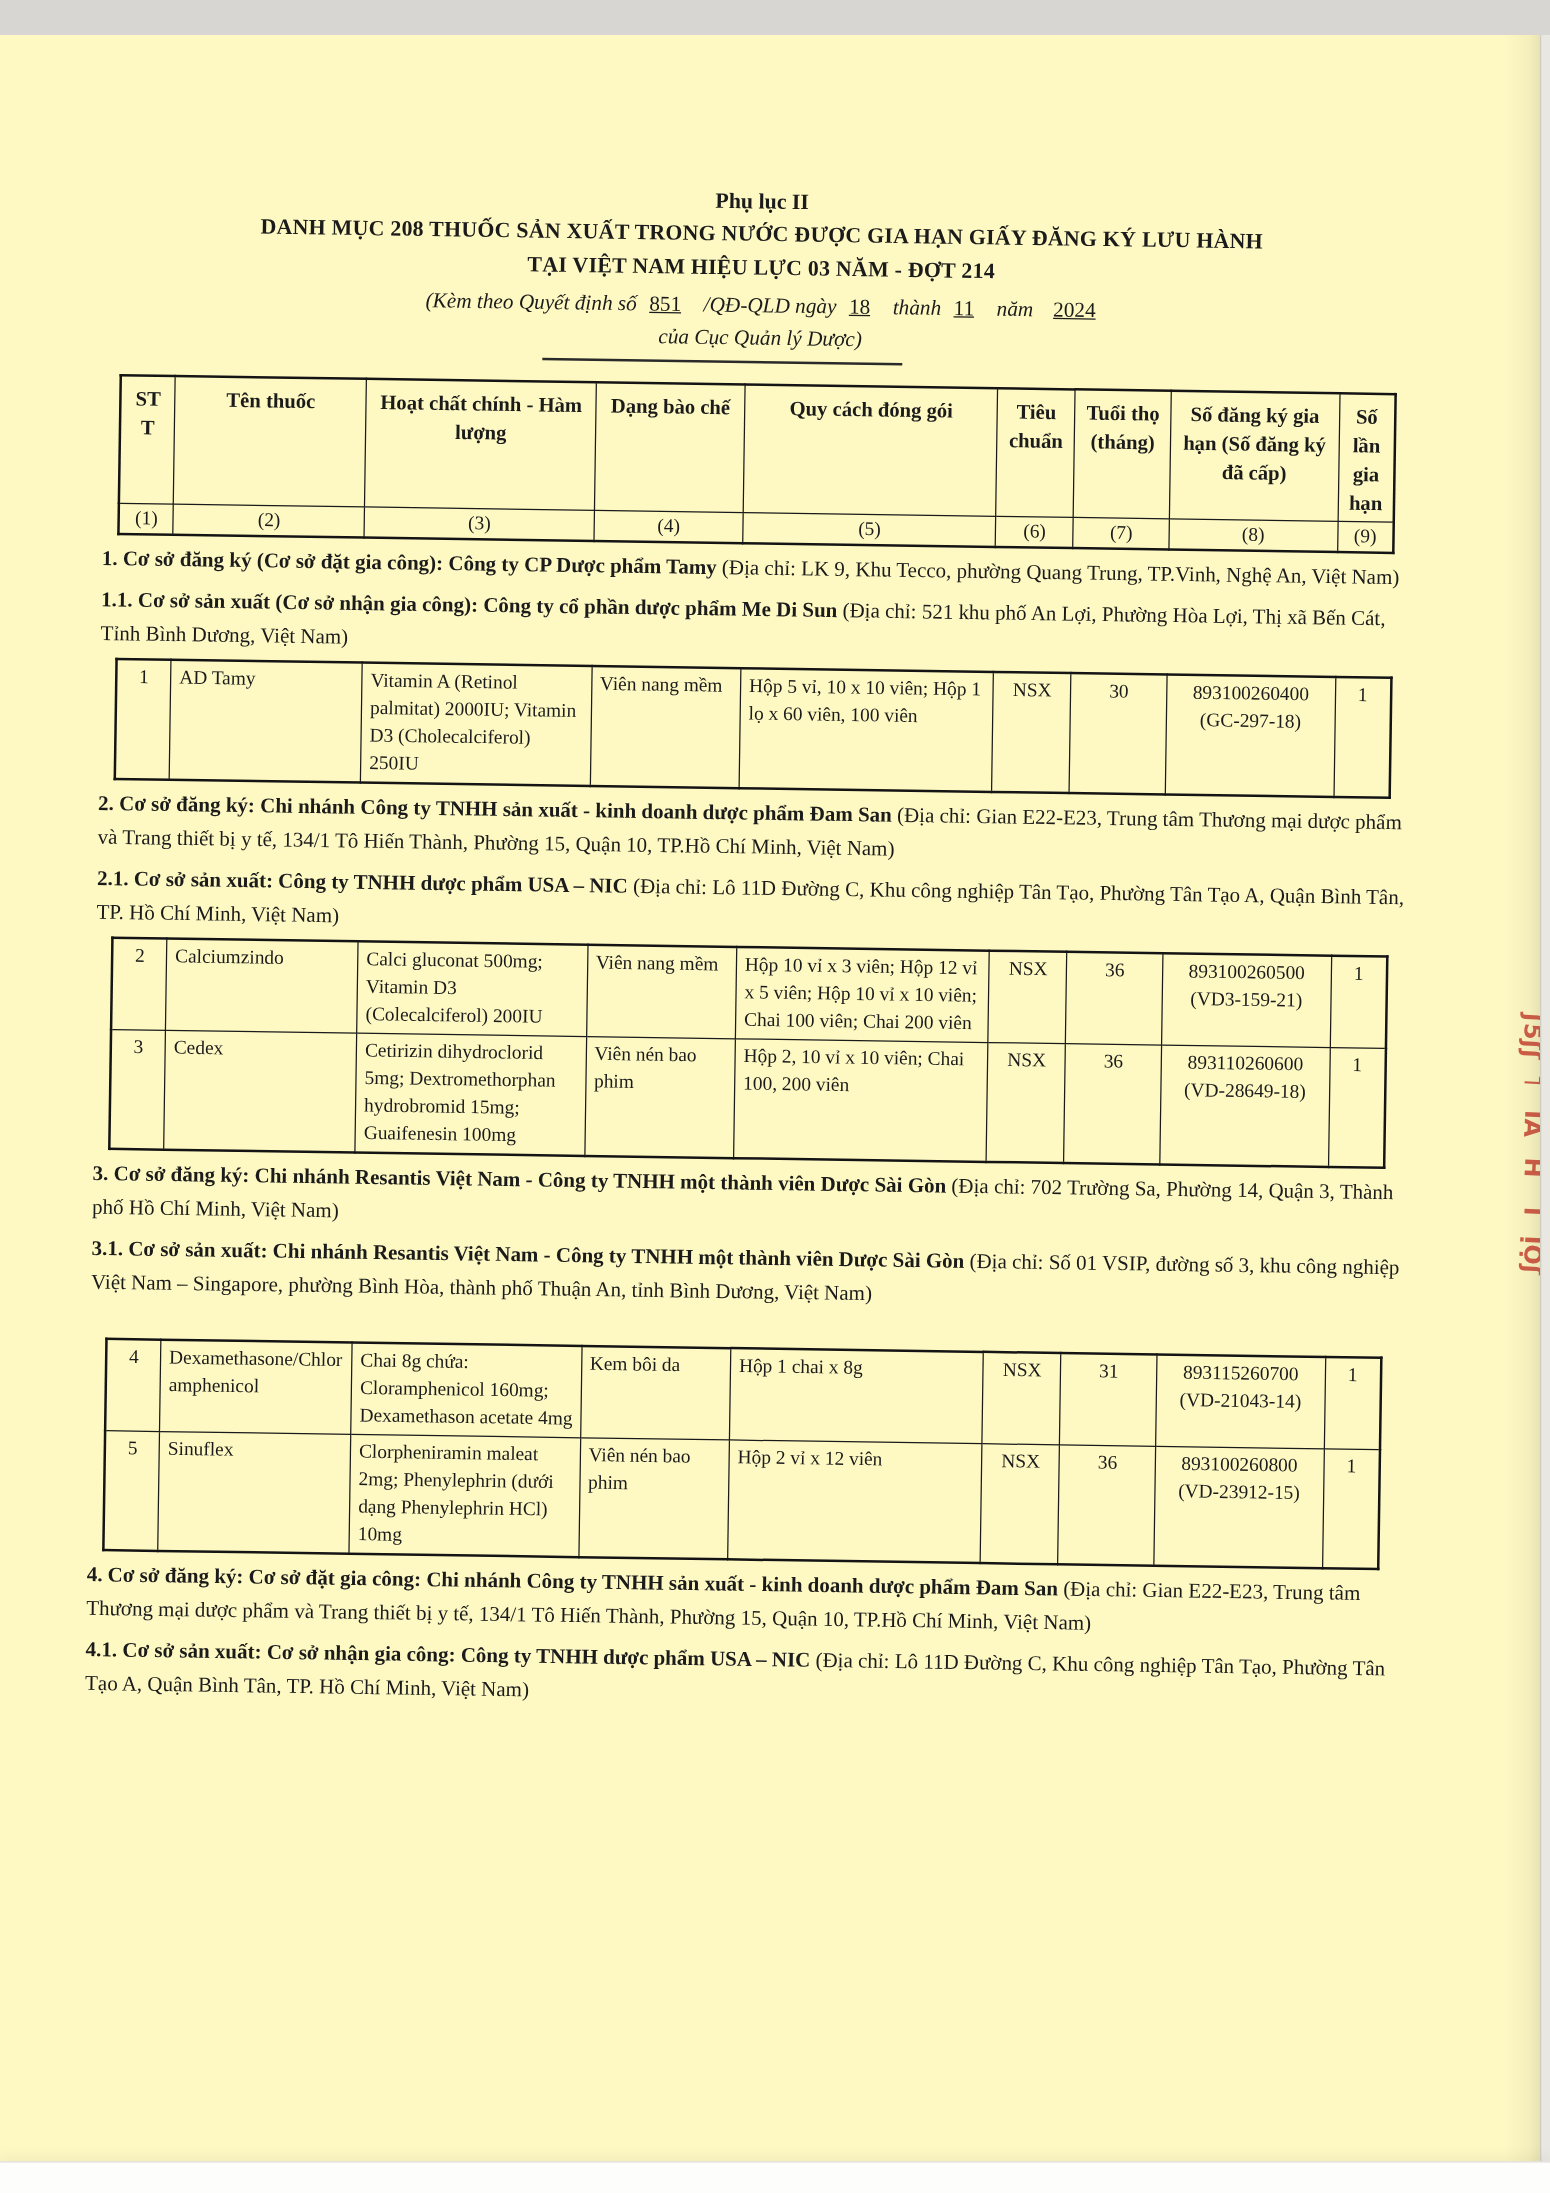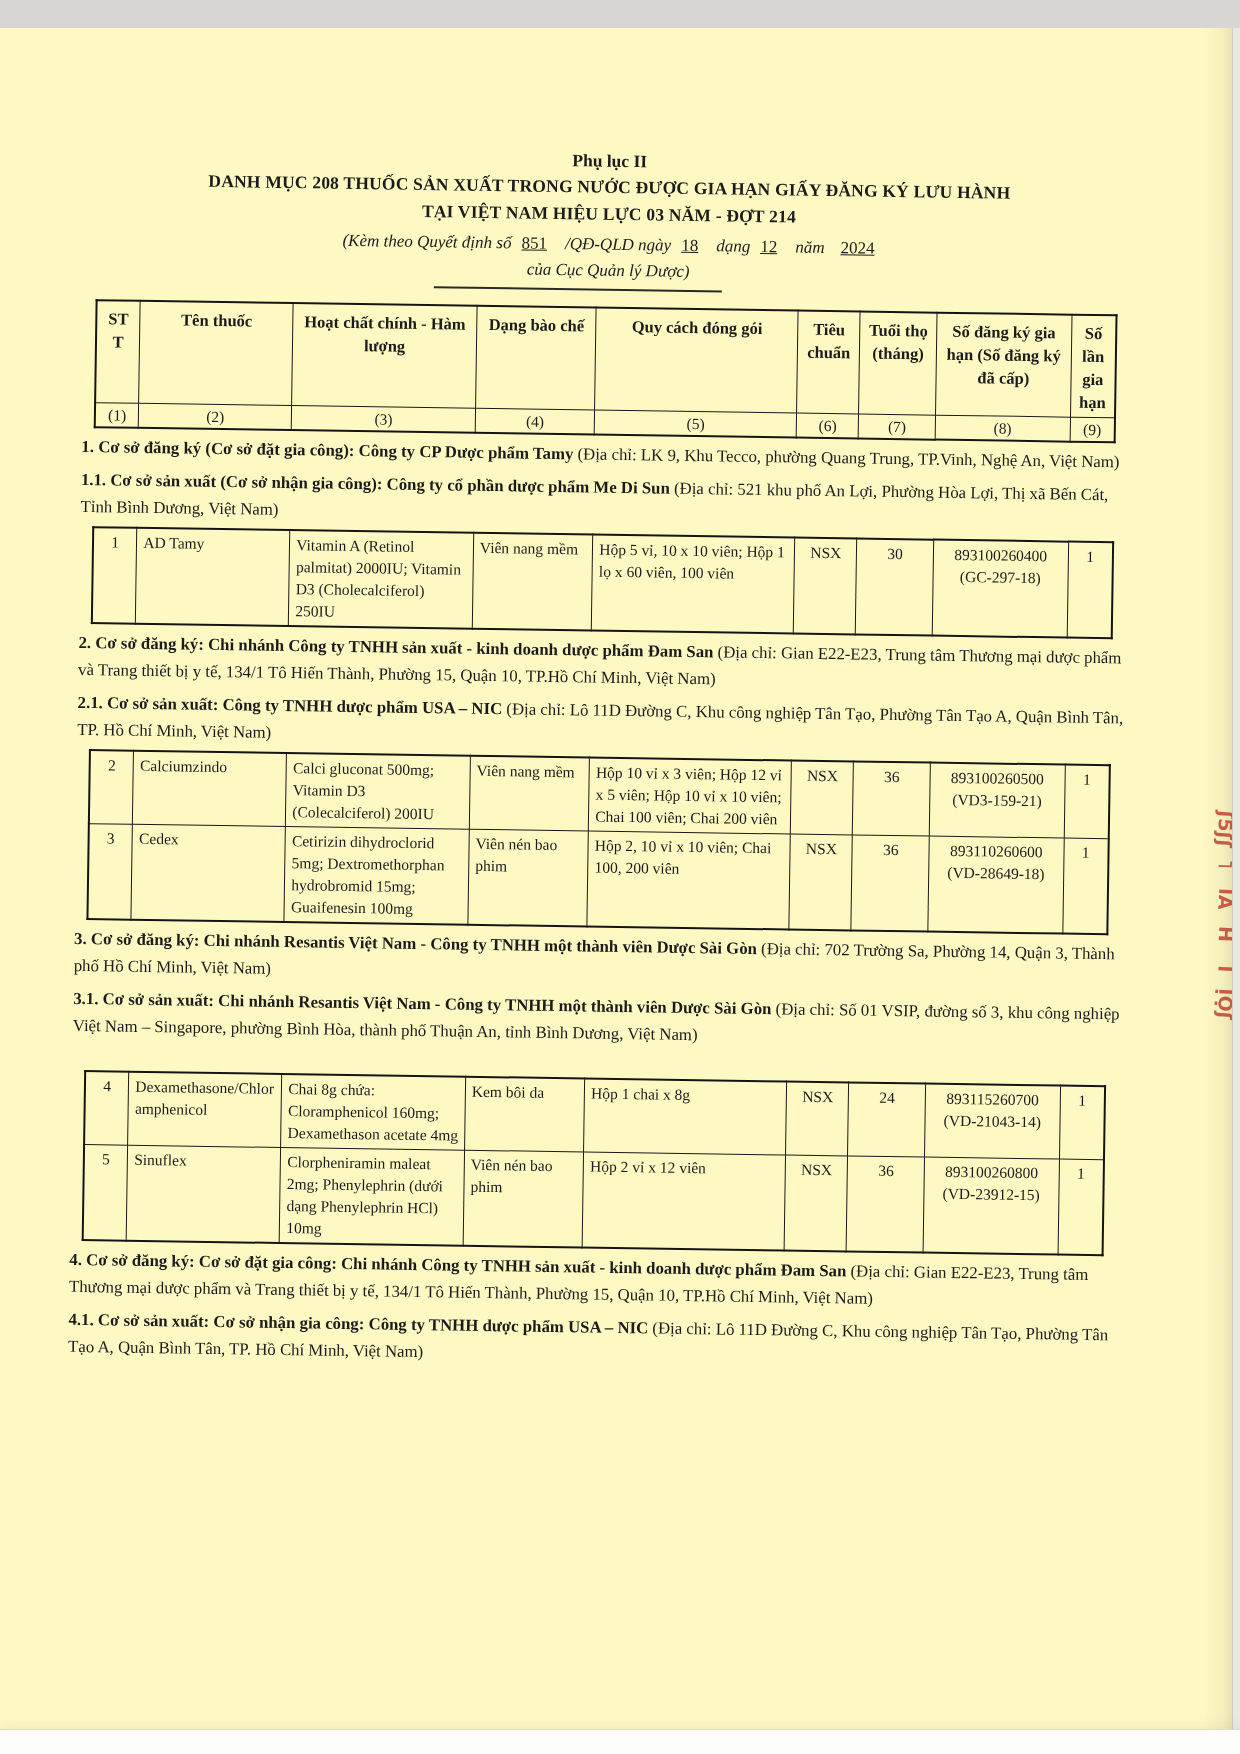--- a/index.html
+++ b/index.html
@@ -75,21 +75,21 @@
 <body>
 
 <div class="page">
   <div class="content">
 
     <div class="doc-header">
       <div class="appendix">Phụ lục II</div>
       <div class="title-line">DANH MỤC 208 THUỐC SẢN XUẤT TRONG NƯỚC ĐƯỢC GIA HẠN GIẤY ĐĂNG KÝ LƯU HÀNH</div>
       <div class="title-line">TẠI VIỆT NAM HIỆU LỰC 03 NĂM - ĐỢT 214</div>
       <div class="subtitle">
-        <span>(Kèm theo Quyết định số</span><span class="fill">851</span><span>/QĐ-QLD ngày</span><span class="fill">18</span><span>dạng</span><span class="fill">12</span><span>năm</span><span class="fill last">2024</span>
+        <span>(Kèm theo Quyết định số</span><span class="fill">851</span><span>/QĐ-QLD ngày</span><span class="fill">18</span><span>thành</span><span class="fill">11</span><span>năm</span><span class="fill last">2024</span>
       </div>
       <div class="subtitle2">của Cục Quản lý Dược)</div>
       <div class="underline-bar"></div>
     </div>
 
     <table class="drug-table">
       <colgroup>
           <col>
           <col>
           <col>
@@ -222,21 +222,21 @@
           <col>
         </colgroup>
       <tbody>
         <tr>
           <td class="c-center">4</td>
           <td>Dexamethasone/Chloramphenicol</td>
           <td>Chai 8g chứa: Cloramphenicol 160mg; Dexamethason acetate 4mg</td>
           <td>Kem bôi da</td>
           <td>Hộp 1 chai x 8g</td>
           <td class="c-center">NSX</td>
-          <td class="c-center">24</td>
+          <td class="c-center">31</td>
           <td class="cell-reg">
             <div>893115260700</div>
             <div>(VD-21043-14)</div>
           </td>
           <td class="c-center">1</td>
         </tr>
         <tr>
           <td class="c-center">5</td>
           <td>Sinuflex</td>
           <td>Clorpheniramin maleat 2mg; Phenylephrin (dưới dạng Phenylephrin HCl) 10mg</td>

